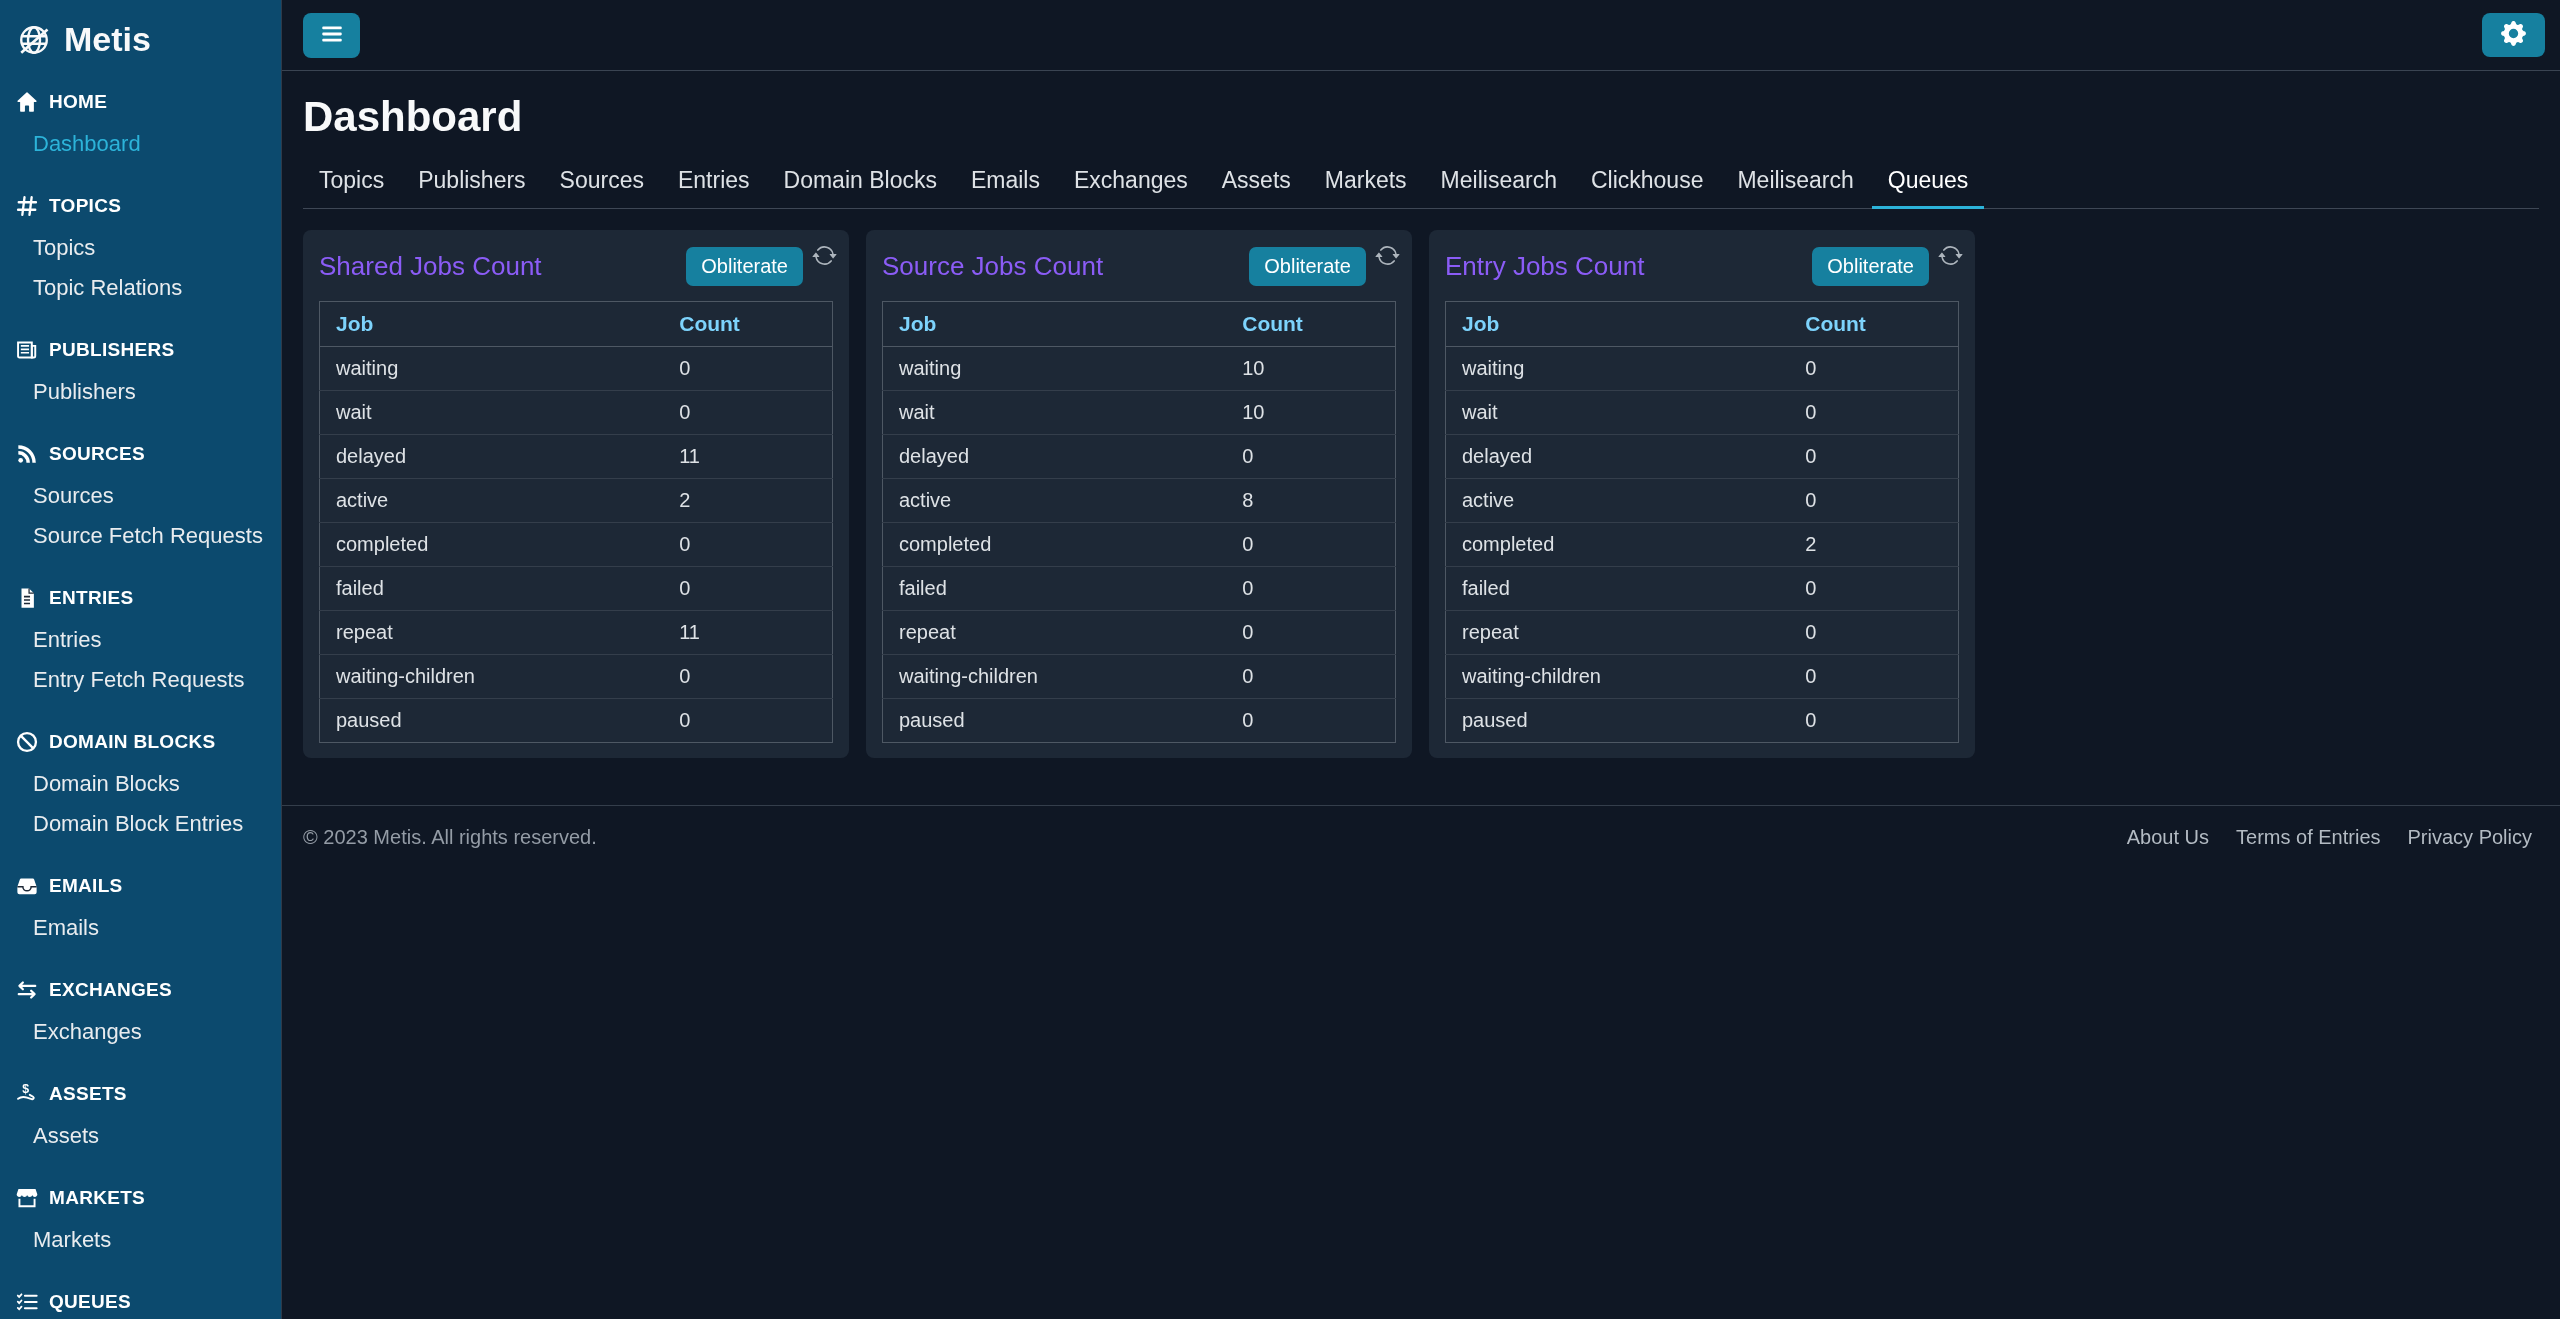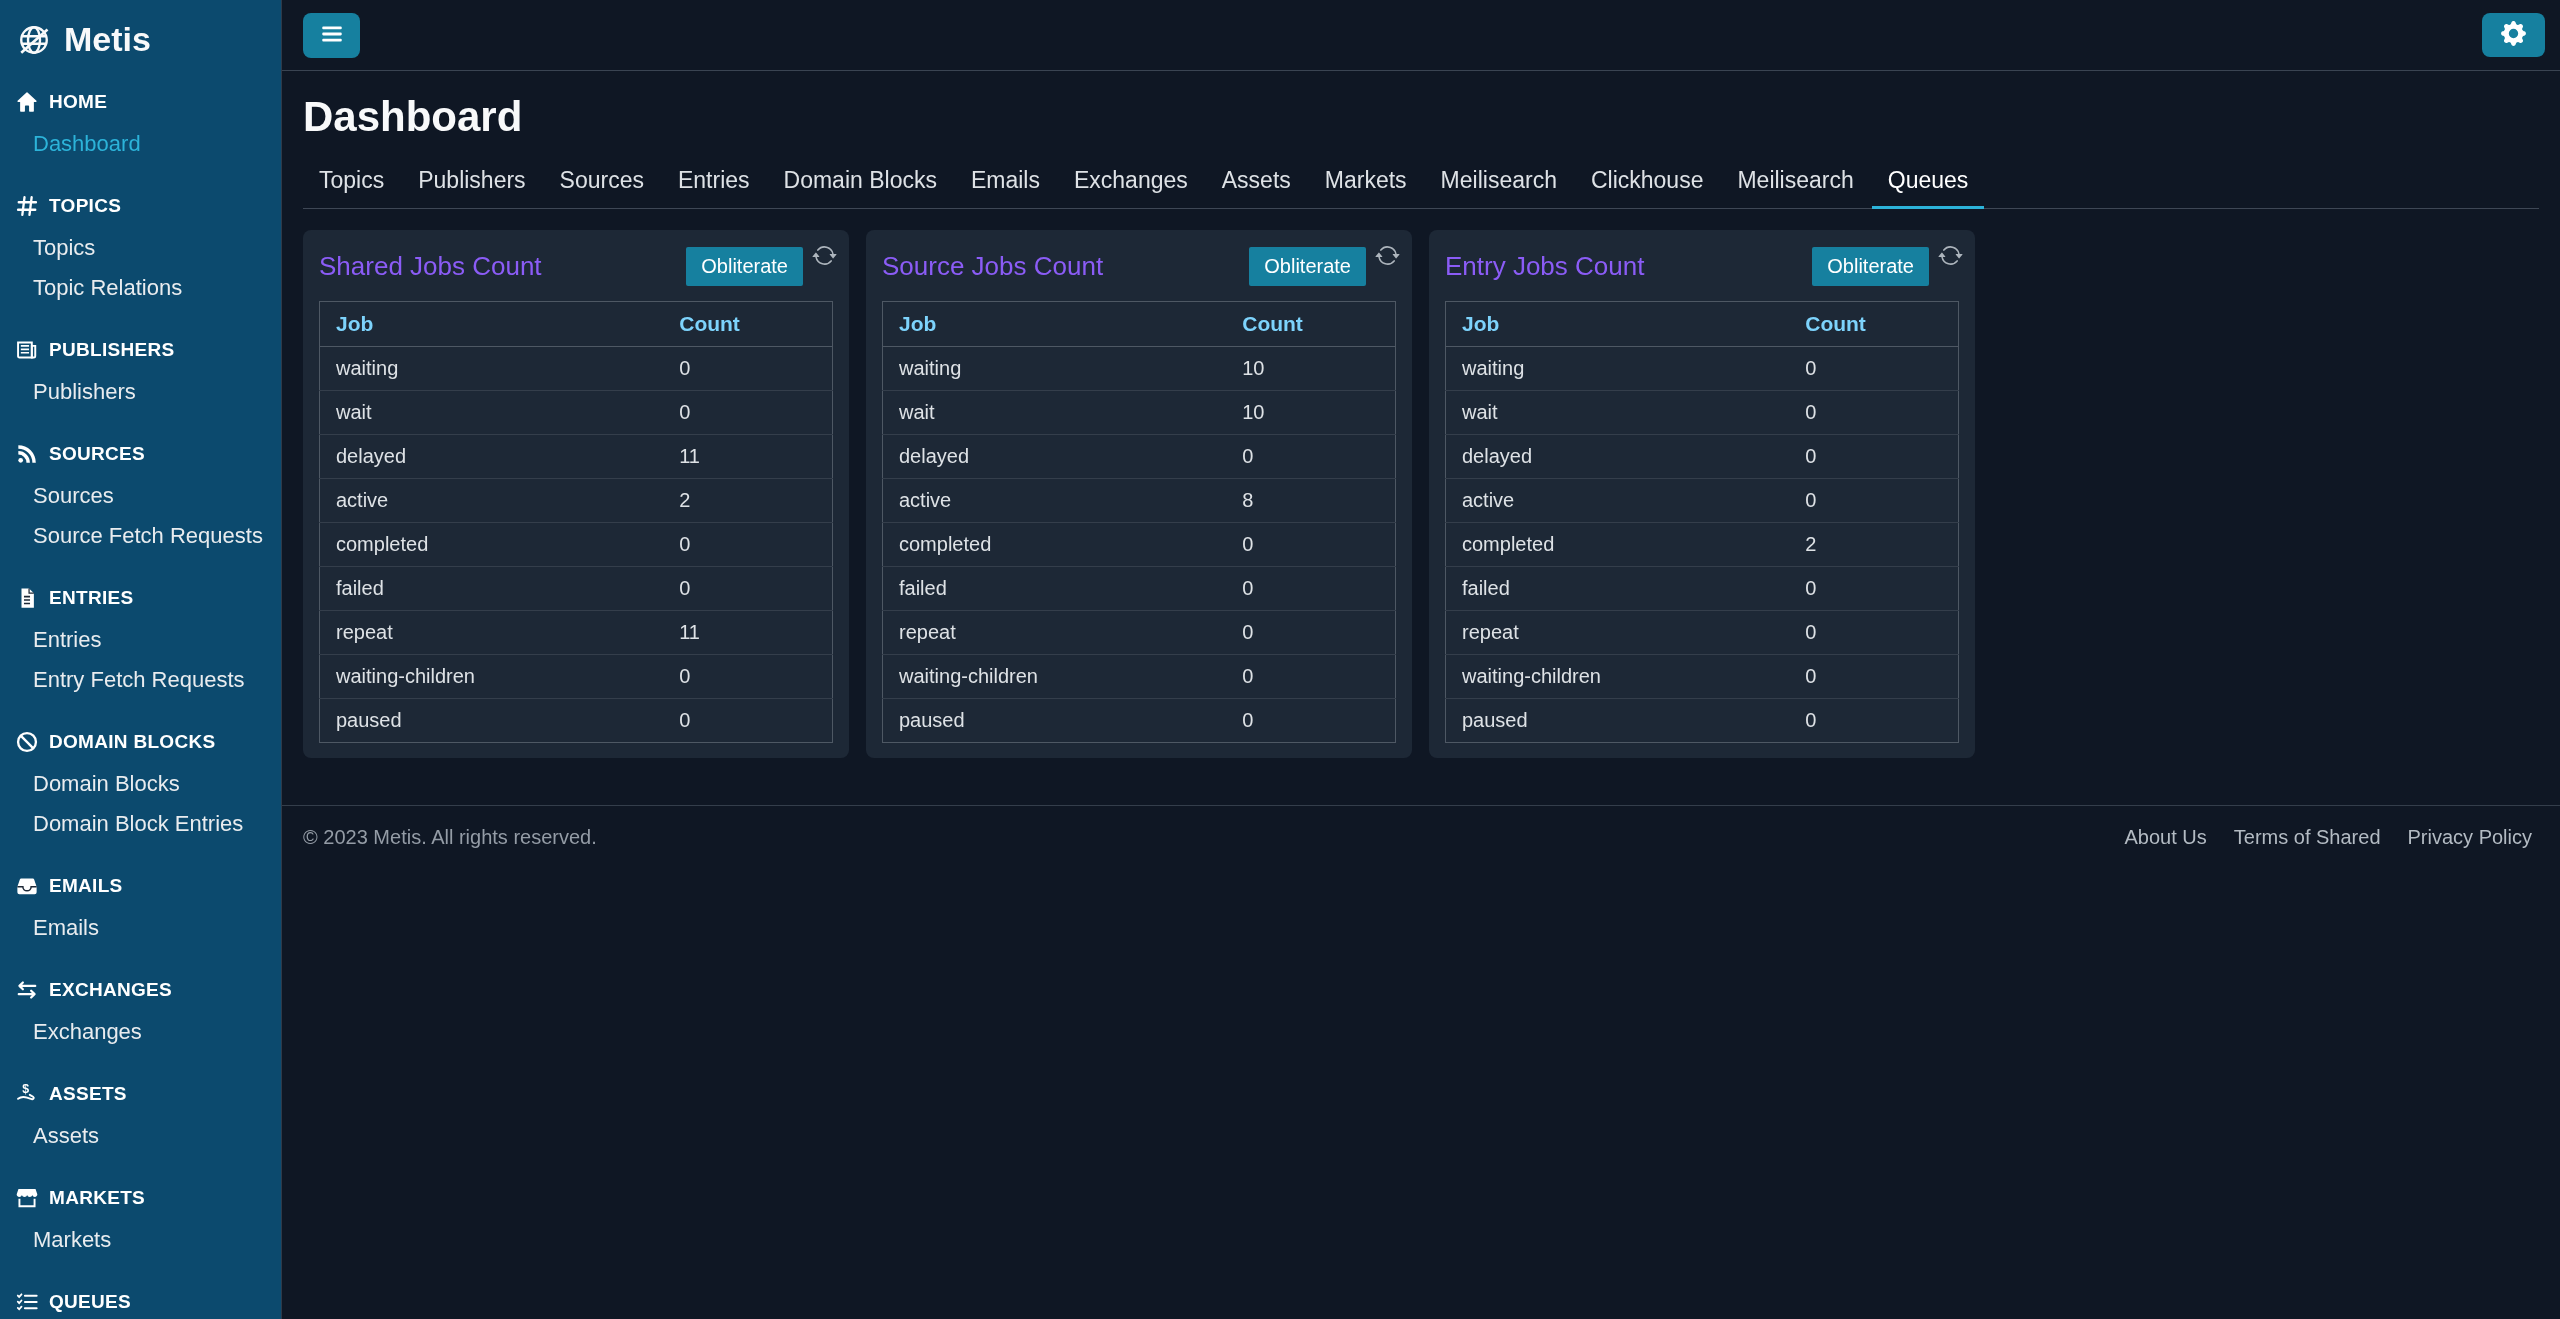--- a/index.html
+++ b/index.html
@@ -66,21 +66,21 @@
   .cards { display:flex; gap:17px; margin-top:21px; }
   .card {
     width:546px; background:#1d2836; border-radius:8px;
     padding:15px 16px; position:relative;
   }
   .card-head {
     display:flex; align-items:center; justify-content:space-between;
     padding-right:30px; margin:2px 0 15px 0;
   }
   .card-title { font-size:26px; font-weight:normal; color:#8b5cf6; }
-  .obliterate-btn { font-size:20px; padding:8px 15px; border-radius:2px; display:inline-block; }
+  .obliterate-btn { font-size:20px; padding:8px 15px; border-radius:7px; display:inline-block; }
   .refresh-icon { position:absolute; top:13px; right:12px; color:#adb5bd; cursor:pointer; }
   .refresh-icon svg { width:25px; height:25px; display:block; }
   table { width:100%; border-collapse:collapse; border:1px solid #4e5864; }
   th {
     text-align:left; font-size:21px; font-weight:bold; color:#7dd3fc;
     padding:10px 16px; border-bottom:1px solid #4e5864;
   }
   td {
     font-size:20px; color:#dee2e6;
     padding:10px 16px; border-bottom:1px solid rgba(222,226,230,0.12);
@@ -460,17 +460,17 @@
             </tbody>
           </table>
         </section>
       </div>
   </div>
 
   <footer class="footer">
     <span class="footer-copy">© 2023 Metis. All rights reserved.</span>
     <span class="footer-links">
         <a class="footer-link">About Us</a>
-        <a class="footer-link">Terms of Shared</a>
+        <a class="footer-link">Terms of Entries</a>
         <a class="footer-link">Privacy Policy</a>
       </span>
   </footer>
 </div>
 
 </body></html>

